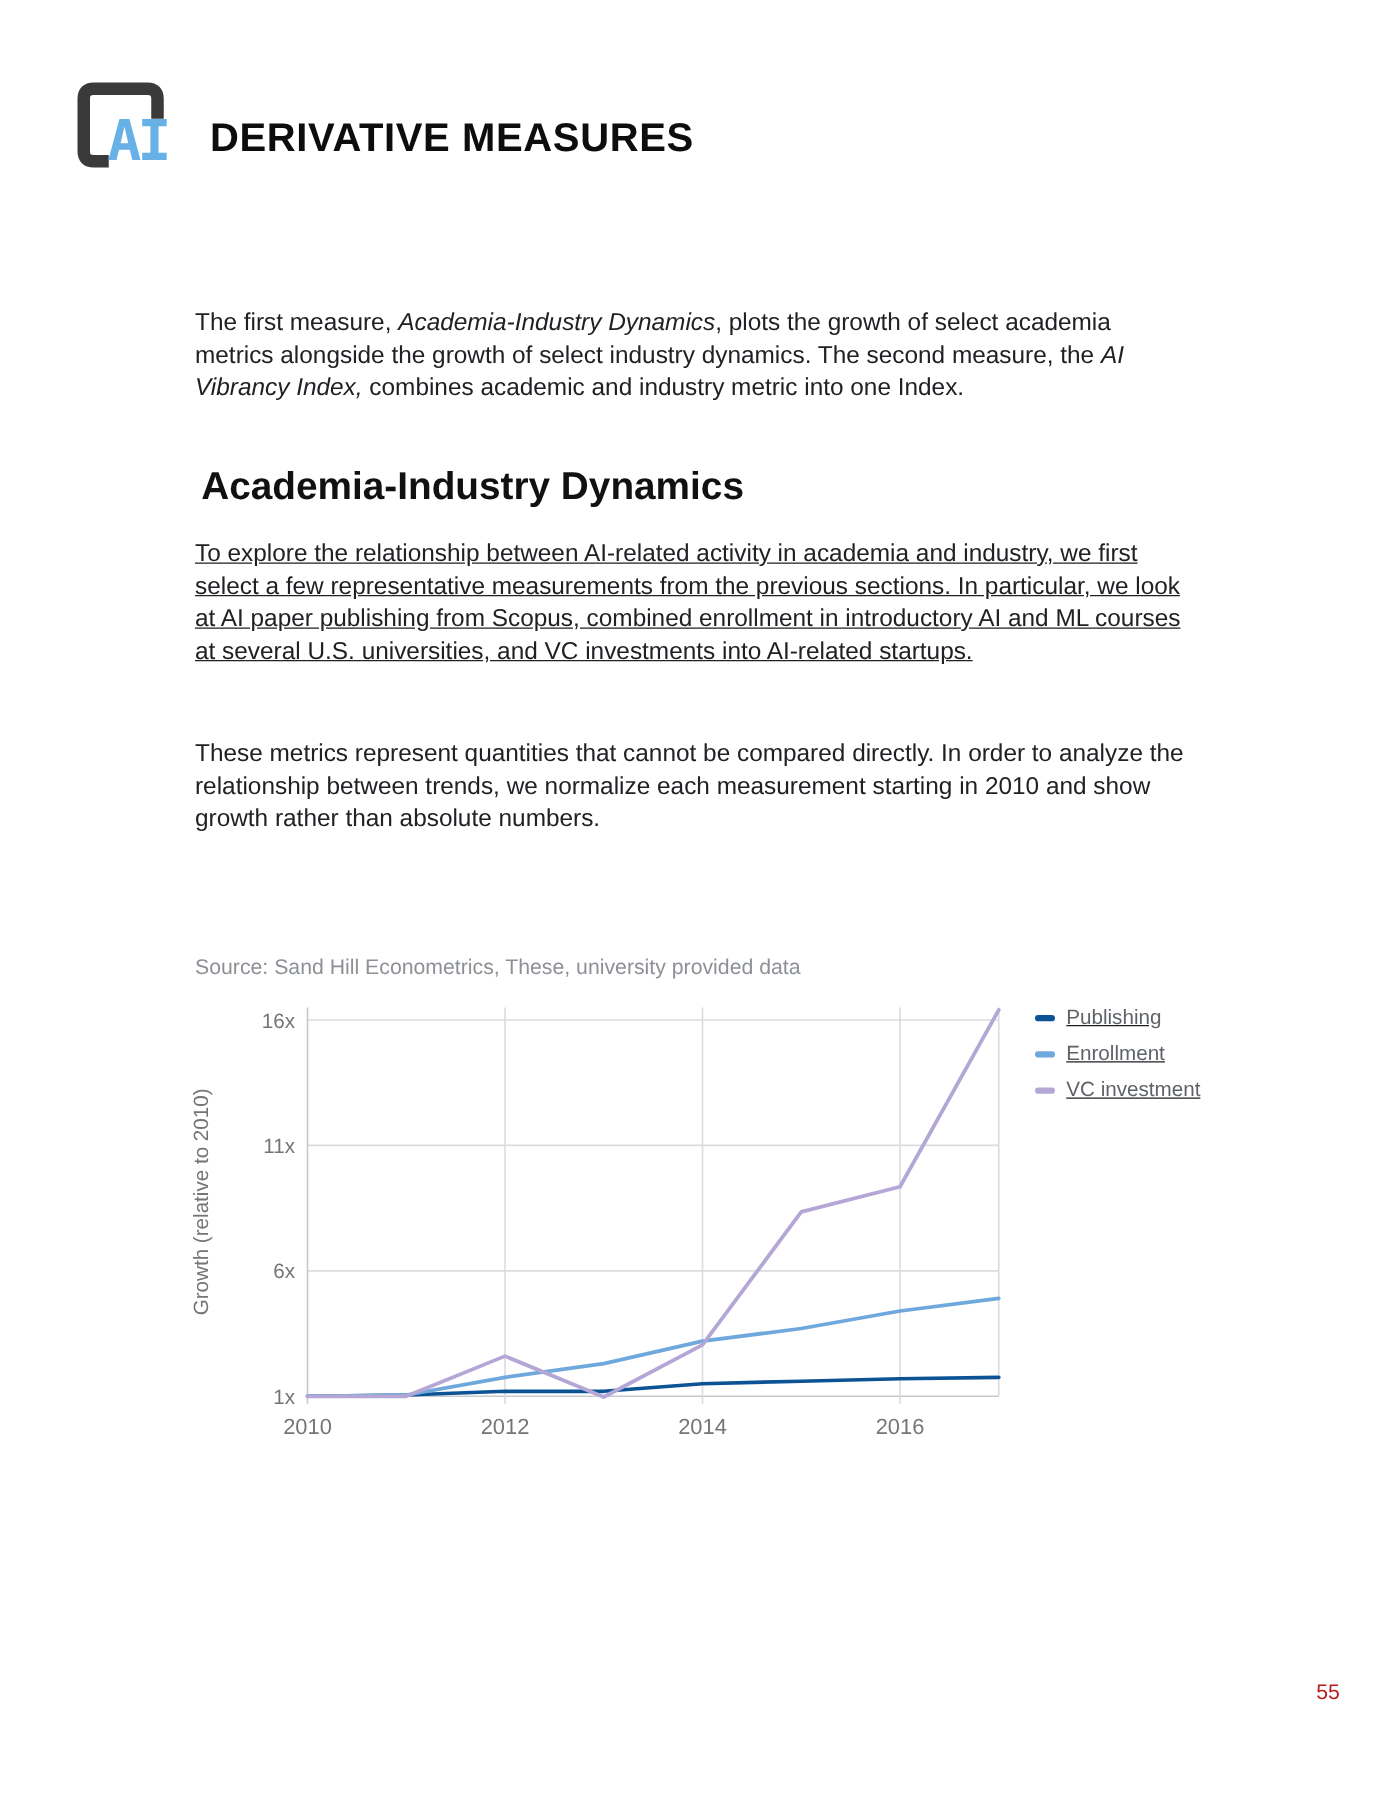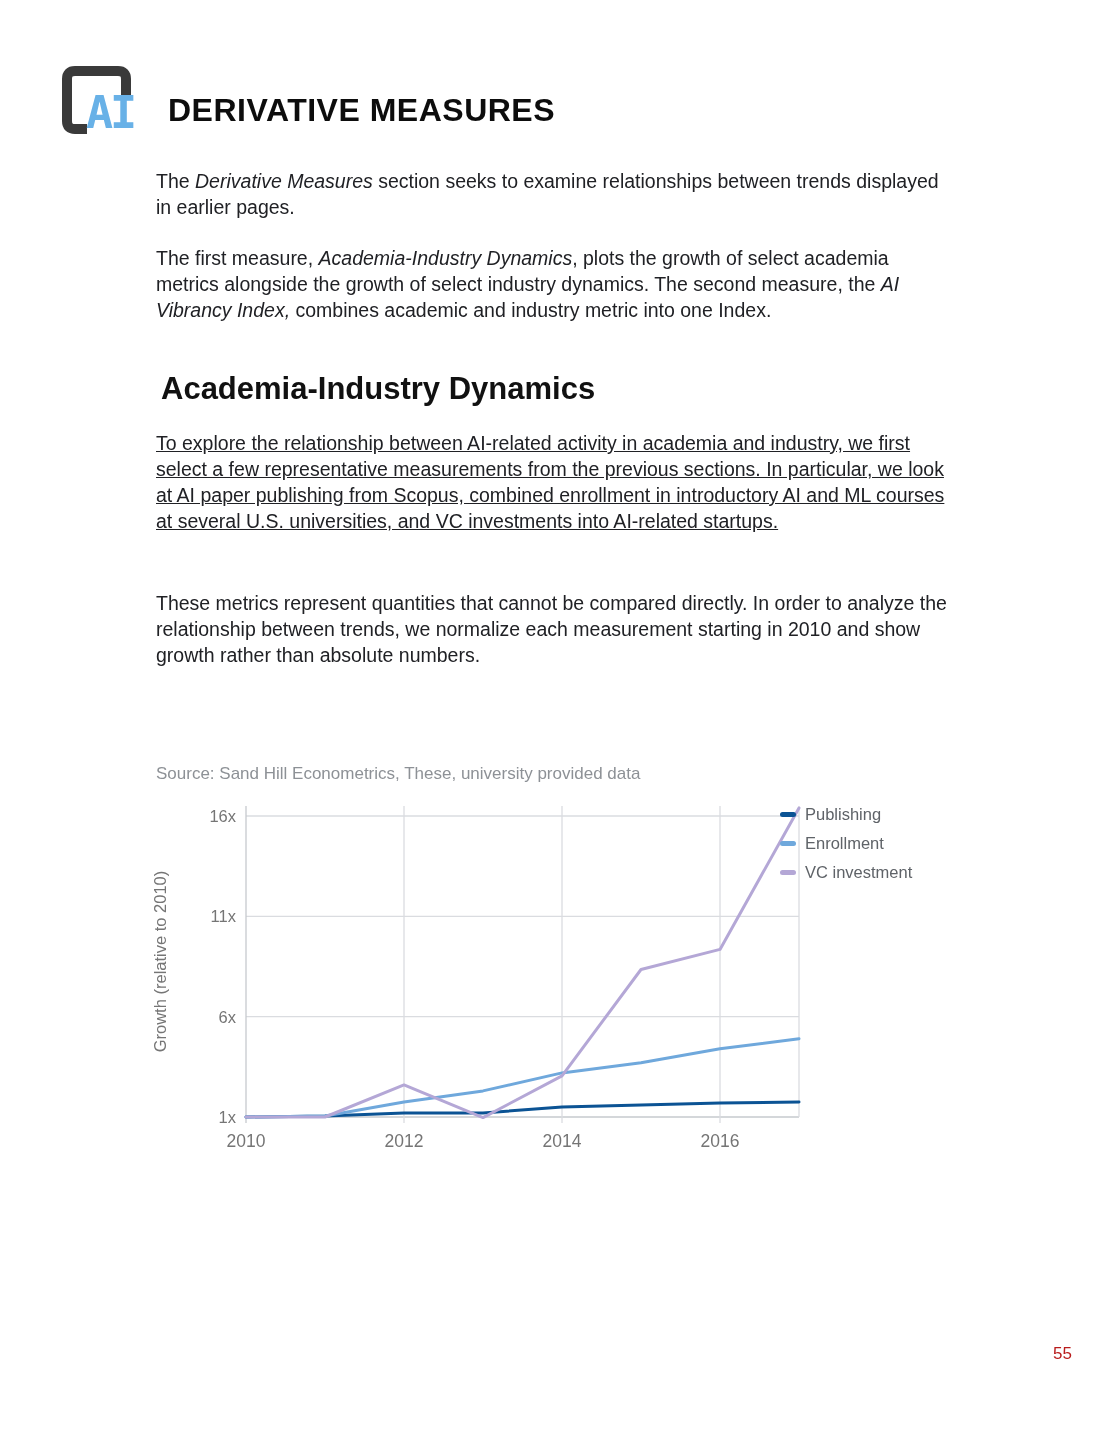--- a/index.html
+++ b/index.html
@@ -16,21 +16,21 @@
   .body{position:absolute;left:156px;width:800px;margin:0;font-size:19.5px;line-height:26px;color:#202125;}
   .p1{top:168px;} .p2{top:245px;}
   h2.section{position:absolute;left:161px;top:371px;margin:0;font-size:31px;font-weight:700;color:#111;}
   .p3{top:430px;text-decoration:underline;} .p4{top:590px;}
   .body i{font-style:italic;}
   
   .chart-title{position:absolute;left:156px;top:738px;font-size:19.5px;color:#3c4043;}
   .chart-source{position:absolute;left:156px;top:764px;font-size:17px;color:#8d9196;}
   #chart-svg{position:absolute;left:150px;top:800px;}
   #chart-svg text{font-family:"Liberation Sans",sans-serif;}
-  .legend{position:absolute;left:780px;top:800px;}
+  .legend{position:absolute;left:828px;top:800px;text-decoration:underline;}
   .legend-row{display:flex;align-items:center;height:29px;}
   .legend-swatch{display:inline-block;width:16px;height:5px;border-radius:2.5px;margin-right:9px;}
   .legend-label{font-size:16.5px;color:#5f6368;}
   
   .note{position:absolute;left:228px;top:1183px;width:545px;font-style:italic;font-size:15.5px;
         line-height:21px;color:#9ba0a5;}
   .note a{text-decoration:underline;}
   .page-number{position:absolute;left:1053px;top:1344px;font-size:17px;color:#b91c1c;}
 </style>
 </head>
@@ -40,21 +40,20 @@
 
   <div class="logo">
     <svg width="86" height="80" viewBox="0 0 86 80">
       <path d="M27 65 H15 Q7 65 7 57 V15 Q7 7 15 7 H58 Q66 7 66 15 V31" fill="none" stroke="#3a3a3a" stroke-width="10"></path>
     </svg>
     <span class="logo-text">AI</span>
   </div>
 
   <h1 class="title">DERIVATIVE MEASURES</h1>
 
-  <p class="body p1"><span>The </span><i>Derivative Measures</i><span> section seeks to examine relationships between trends displayed in earlier pages.</span></p>
 
   <p class="body p2"><span>The first measure, </span><i>Academia-Industry Dynamics</i><span>, plots the growth of select academia metrics alongside the growth of select industry dynamics. The second measure, the </span><i>AI Vibrancy Index,</i><span> combines academic and industry metric into one Index.</span></p>
 
   <h2 class="section">Academia-Industry Dynamics</h2>
   <p class="body p3">To explore the relationship between AI-related activity in academia and industry, we first select a few representative measurements from the previous sections. In particular, we look at AI paper publishing from Scopus, combined enrollment in introductory AI and ML courses at several U.S. universities, and VC investments into AI-related startups.</p>
   <p class="body p4">These metrics represent quantities that cannot be compared directly. In order to analyze the relationship between trends, we normalize each measurement starting in 2010 and show growth rather than absolute numbers.</p>
 
   <div class="chart-source">Source: Sand Hill Econometrics, These, university provided data</div>
 
   <svg id="chart-svg" width="860" height="360" viewBox="0 0 860 360">

